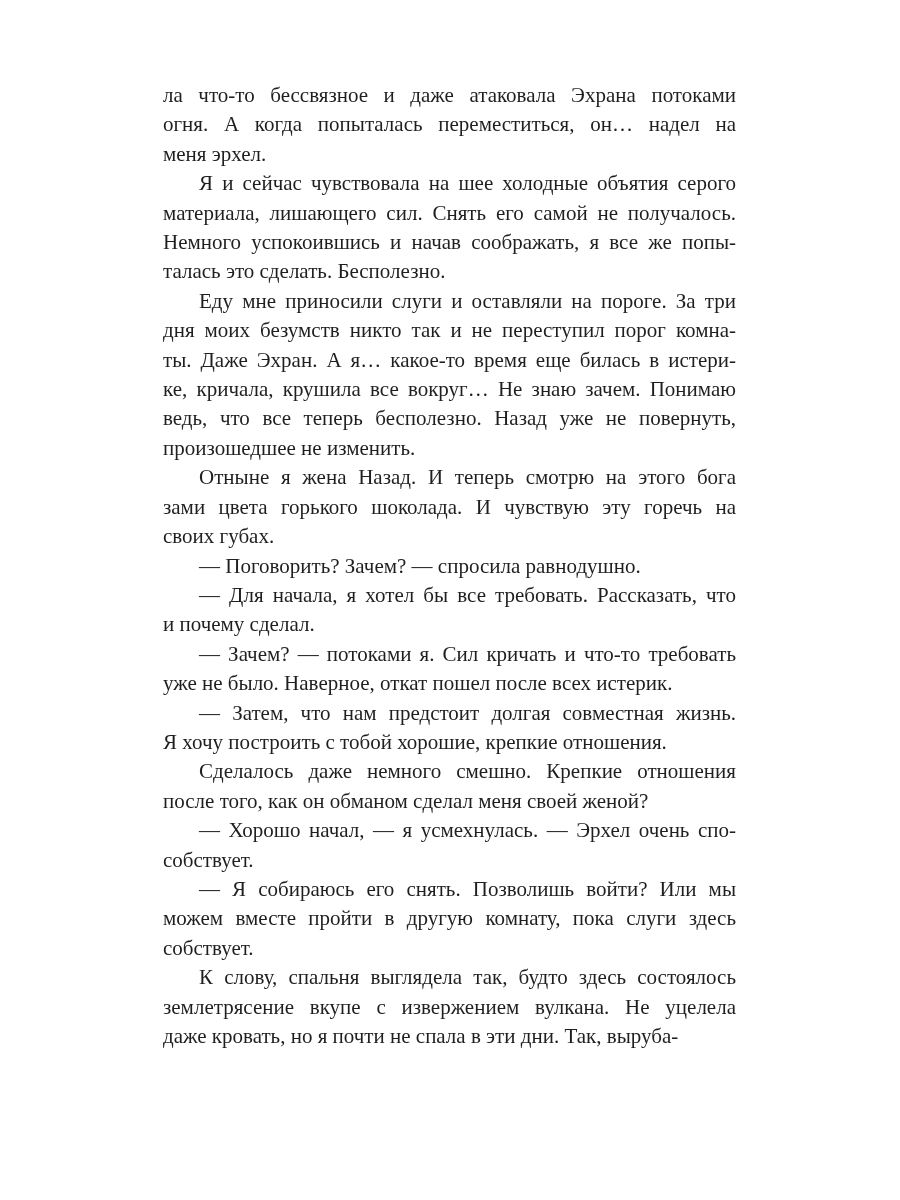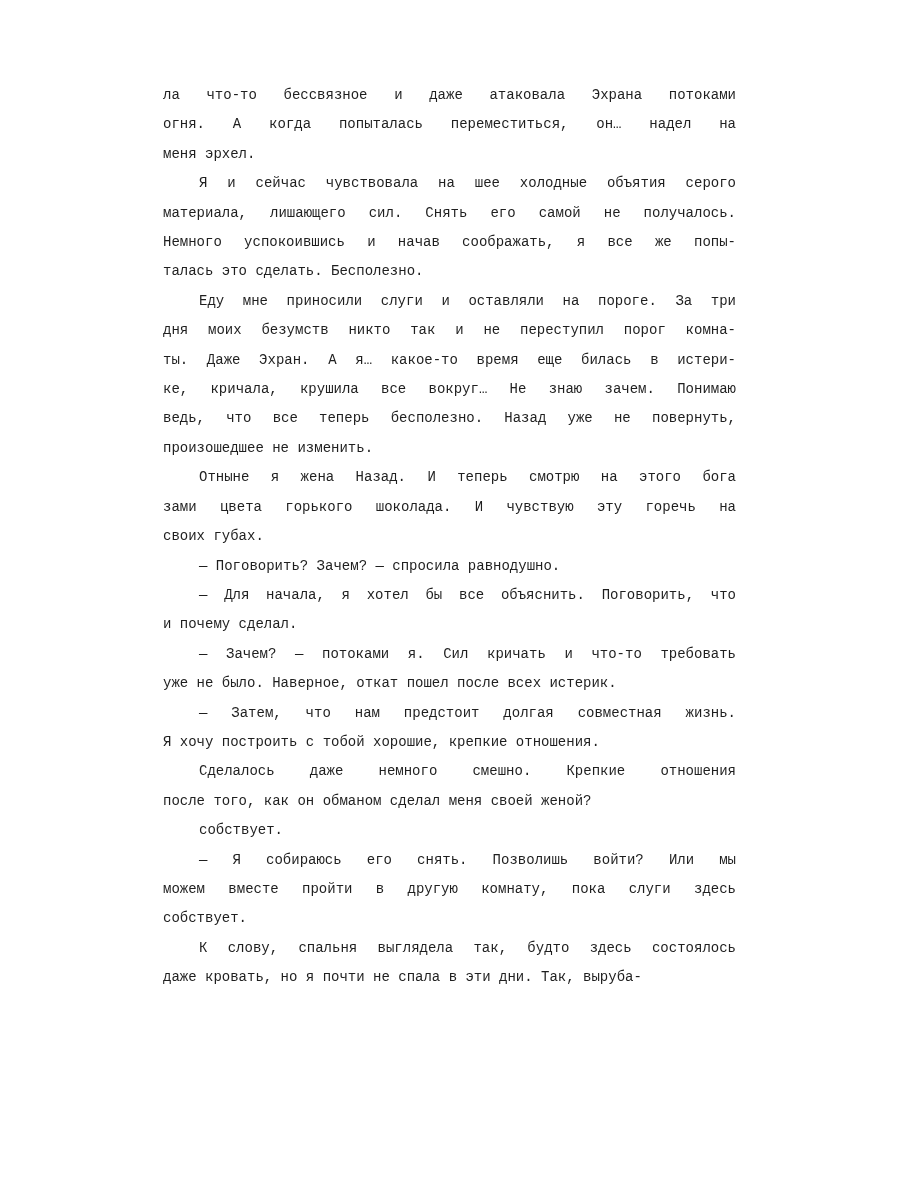--- a/index.html
+++ b/index.html
@@ -16,22 +16,22 @@
     position: relative;
     width: 900px;
     height: 1200px;
     background: var(--page-bg, #ffffff);
   }
   .text-block {
     position: absolute;
     left: 163px;
     top: 81px;
     width: 573px;
-    font-family: Liberation Mono, monospace;
-    font-size: 14px;
+    font-family: Liberation Serif, serif;
+    font-size: 21px;
     line-height: 29.4px;
     color: var(--ink, #1f1f1f);
     -webkit-font-smoothing: antialiased;
   }
   .para {
     margin: 0;
     padding: 0;
   }
   .line {
     text-align: justify;
@@ -71,41 +71,43 @@
       </div>
       <div class="para indent">
         <div class="line">Отныне я жена Назад. И теперь смотрю на этого бога</div>
         <div class="line">зами цвета горького шоколада. И чувствую эту горечь на</div>
         <div class="line last">своих губах.</div>
       </div>
       <div class="para indent">
         <div class="line last">— Поговорить? Зачем? — спросила равнодушно.</div>
       </div>
       <div class="para indent">
-        <div class="line">— Для начала, я хотел бы все объяснить. Поговорить, что</div>
+        <div class="line">— Для начала, я хотел бы все требовать. Рассказать, что</div>
         <div class="line last">и почему сделал.</div>
       </div>
       <div class="para indent">
         <div class="line">— Зачем? — потоками я. Сил кричать и что-то требовать</div>
         <div class="line last">уже не было. Наверное, откат пошел после всех истерик.</div>
       </div>
       <div class="para indent">
         <div class="line">— Затем, что нам предстоит долгая совместная жизнь.</div>
         <div class="line last">Я хочу построить с тобой хорошие, крепкие отношения.</div>
       </div>
       <div class="para indent">
         <div class="line">Сделалось даже немного смешно. Крепкие отношения</div>
         <div class="line last">после того, как он обманом сделал меня своей женой?</div>
       </div>
       <div class="para indent">
+        <div class="line">— Хорошо начал, — я усмехнулась. — Эрхел очень спо-</div>
         <div class="line last">собствует.</div>
       </div>
       <div class="para indent">
         <div class="line">— Я собираюсь его снять. Позволишь войти? Или мы</div>
         <div class="line">можем вместе пройти в другую комнату, пока слуги здесь</div>
         <div class="line last">собствует.</div>
       </div>
       <div class="para indent">
         <div class="line">К слову, спальня выглядела так, будто здесь состоялось</div>
+        <div class="line">землетрясение вкупе с извержением вулкана. Не уцелела</div>
         <div class="line last">даже кровать, но я почти не спала в эти дни. Так, выруба-</div>
       </div>
     </div>
 </div>
 
 </body></html>

